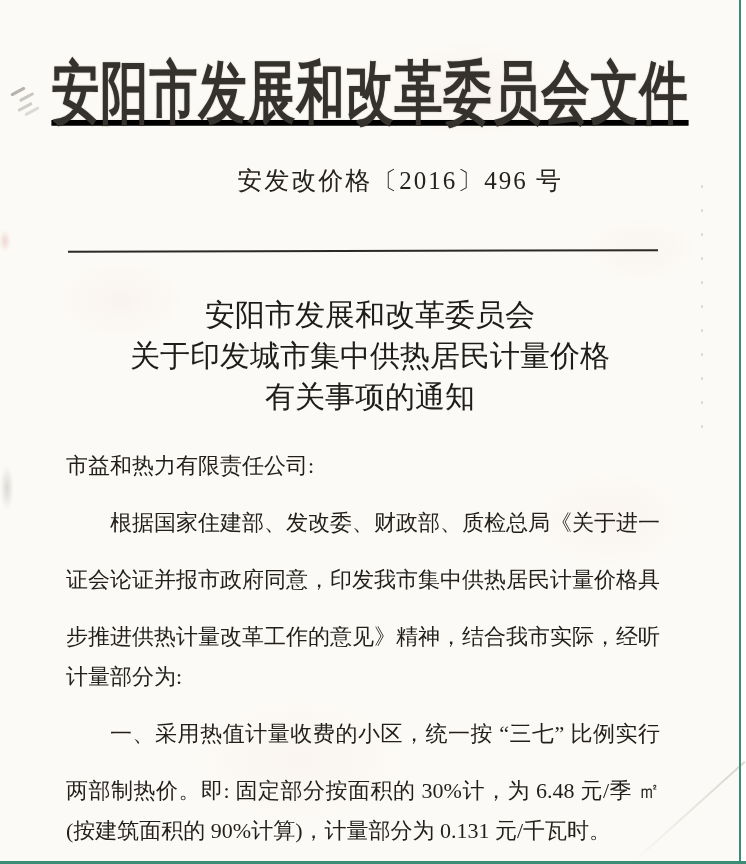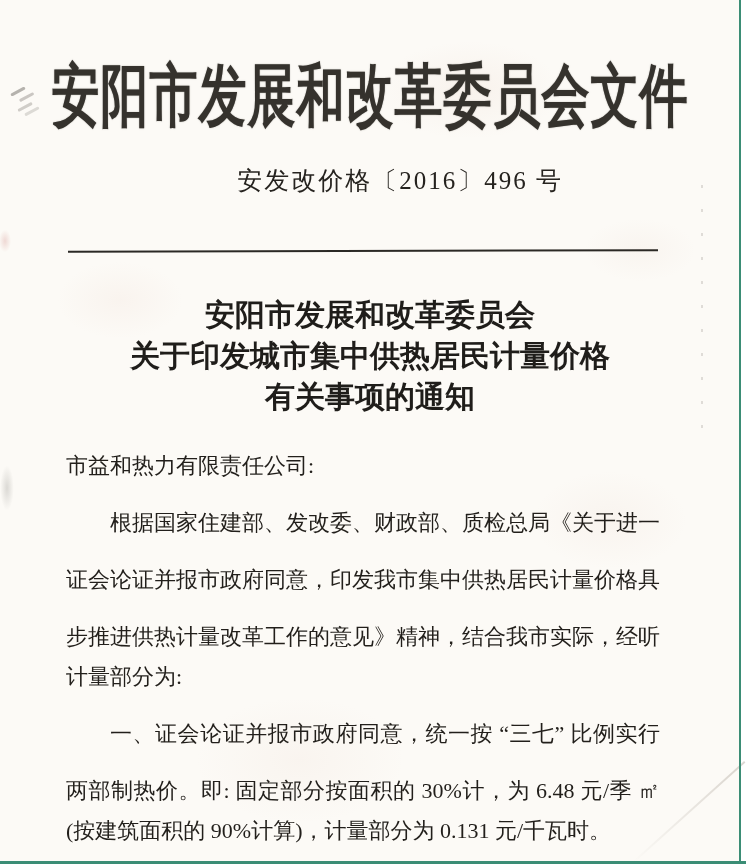--- a/index.html
+++ b/index.html
@@ -17,39 +17,39 @@
       radial-gradient(ellipse 110px 70px at 610px 520px, rgba(212,170,150,0.08), rgba(212,170,150,0) 70%),
       radial-gradient(ellipse 150px 90px at 300px 760px, rgba(214,176,156,0.08), rgba(214,176,156,0) 70%),
       radial-gradient(ellipse 80px 45px at 640px 250px, rgba(210,172,152,0.07), rgba(210,172,152,0) 70%),
       #fcfaf6;
   }
   
   .edge-right{position:absolute;top:0;bottom:0;right:5px;width:2px;}
   .edge-bottom{position:absolute;left:0;right:0;bottom:0;height:3px;}
 
   .banner{
-    position:absolute;top:10px;left:0;width:740px;height:118px;
-    display:flex;align-items:flex-end;justify-content:center;
+    position:absolute;top:34px;left:0;width:740px;height:118px;
+    display:flex;align-items:center;justify-content:center;text-decoration:underline;
   }
   .banner span{
     font-weight:bold;font-size:48px;letter-spacing:1px;white-space:nowrap;
     color:#35322d;transform:scaleY(1.42);
     text-shadow:0 0 1px rgba(60,56,50,0.55);
   }
   .docnum{
     position:absolute;top:164px;left:0;width:740px;text-align:center;
     font-size:25px;letter-spacing:2px;color:#26231f;padding-left:30px;
   }
   .divider{
     position:absolute;top:250px;left:68px;width:590px;height:2px;
     background:#2b2925;transform:rotate(-0.15deg);
   }
   .title{
     position:absolute;top:294px;left:0;width:740px;text-align:center;
-    font-weight:bold;font-size:30px;line-height:41px;color:#1f1d1a;
+    font-weight:normal;font-size:30px;line-height:41px;color:#1f1d1a;
   }
   .bodytext{
     position:absolute;top:446px;left:66px;width:594px;
     font-size:22px;line-height:40px;color:#221f1b;
   }
   .line{text-align:justify;}
   .line.fill{text-align-last:justify;margin-top:17px;}
   .line.indent{text-indent:44px;}
   .greet{margin-bottom:10px;}
 
@@ -95,21 +95,21 @@
     <div>关于印发城市集中供热居民计量价格</div>
     <div>有关事项的通知</div>
   </div>
 
   <div class="bodytext">
     <div class="line greet">市益和热力有限责任公司:</div>
     <div class="line indent fill">根据国家住建部、发改委、财政部、质检总局《关于进一</div>
     <div class="line fill">证会论证并报市政府同意，印发我市集中供热居民计量价格具</div>
     <div class="line fill">步推进供热计量改革工作的意见》精神，结合我市实际，经听</div>
     <div class="line">计量部分为:</div>
-    <div class="line indent fill">一、证会论证并报市政府同意，统一按 “三七” 比例实行</div>
+    <div class="line indent fill">一、采用热值计量收费的小区，统一按 “三七” 比例实行</div>
     <div class="line fill">两部制热价。即: 固定部分按面积的 30%计，为 6.48 元/季 ㎡</div>
     <div class="line">(按建筑面积的 90%计算)，计量部分为 0.131 元/千瓦时。</div>
   </div>
 
   <div class="pencil-mark"></div>
   <div class="smudge-pink"></div>
   <div class="smudge-gray"></div>
   <div class="dot-column"></div>
   <div class="crease"></div>
 </div>

